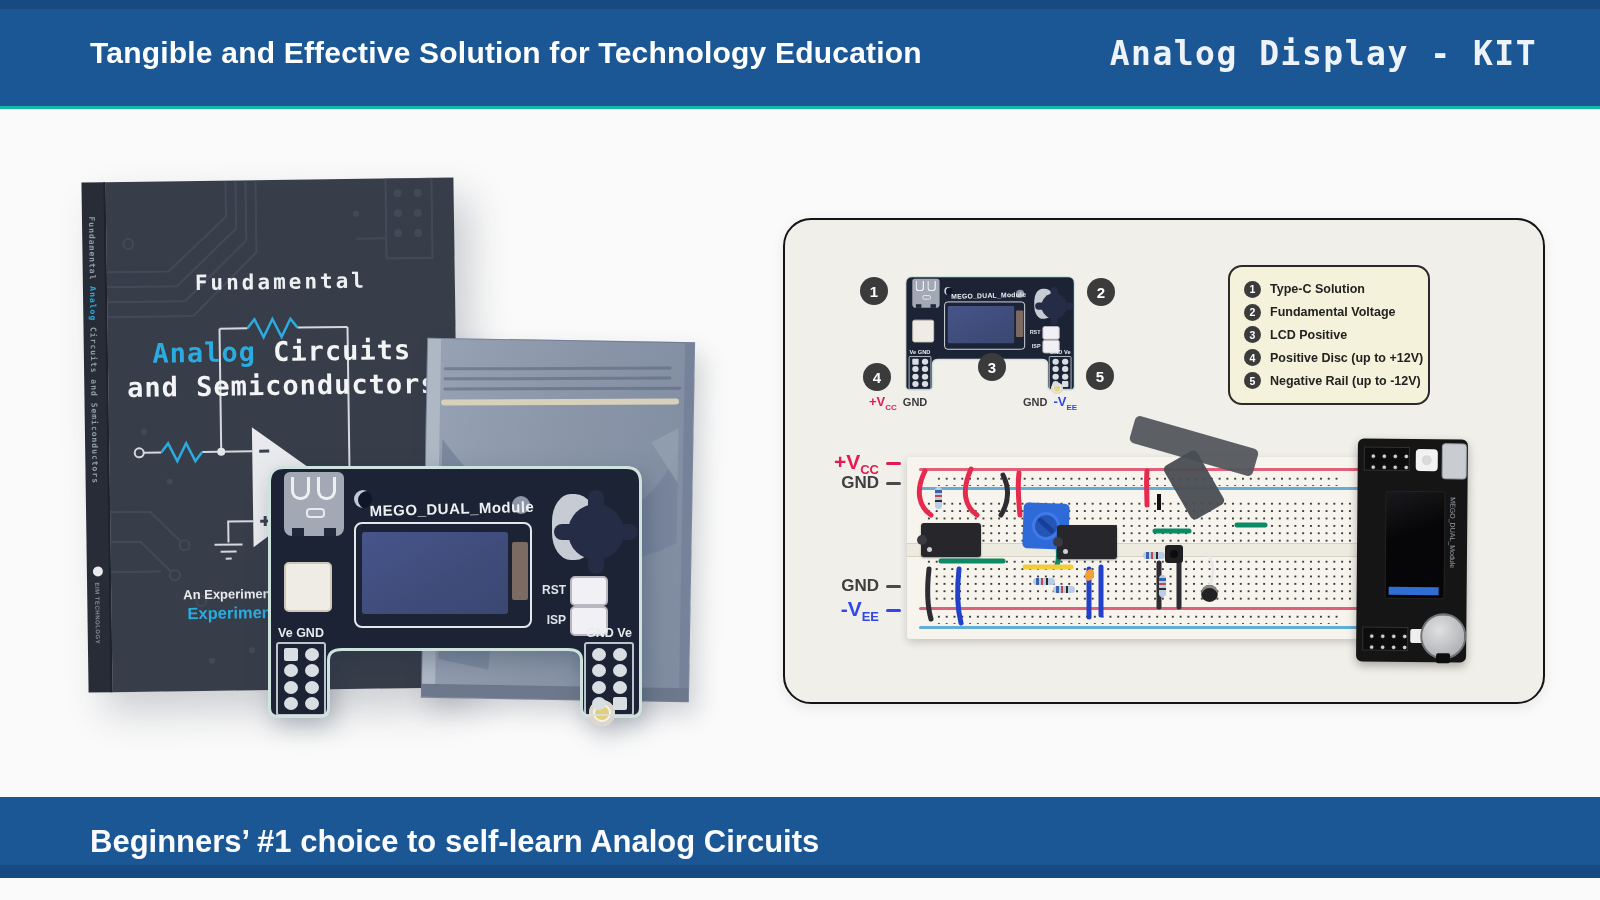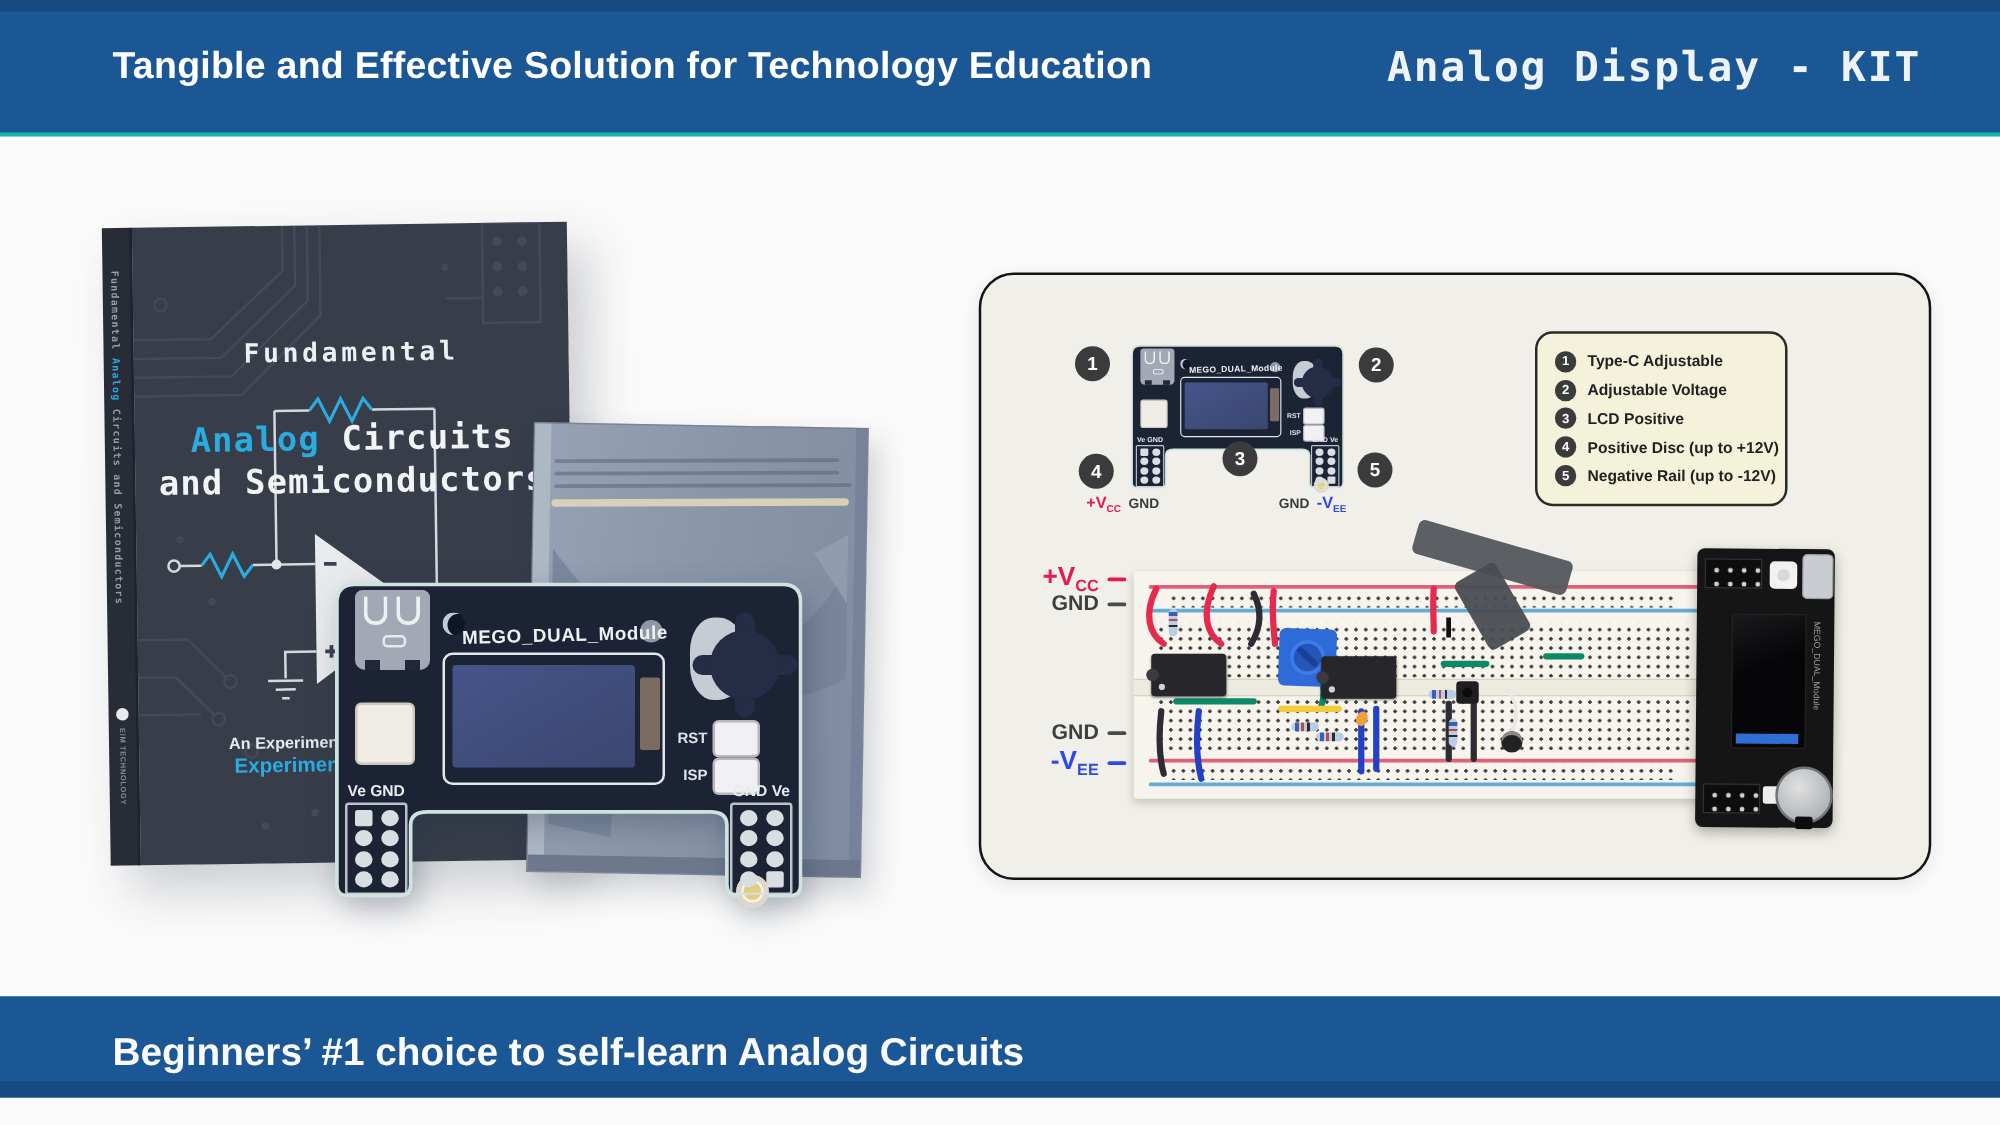--- a/index.html
+++ b/index.html
@@ -418,25 +418,25 @@
       <span class="gnd">GND</span>
     </div>
     <div class="mini-rail mr-r">
       <span class="gnd">GND</span>
       <span class="vee"><span>-V</span><sub>EE</sub></span>
     </div>
 
     <div class="legend">
       <div class="legend-item">
           <span class="lnum">1</span>
-          <span class="ltext">Type-C Adjustable</span>
+          <span class="ltext">Type-C Solution</span>
         </div>
       <div class="legend-item">
           <span class="lnum">2</span>
-          <span class="ltext">Adjustable Voltage</span>
+          <span class="ltext">Fundamental Voltage</span>
         </div>
       <div class="legend-item">
           <span class="lnum">3</span>
           <span class="ltext">LCD Positive</span>
         </div>
       <div class="legend-item">
           <span class="lnum">4</span>
           <span class="ltext">Positive Disc (up to +12V)</span>
         </div>
       <div class="legend-item">

